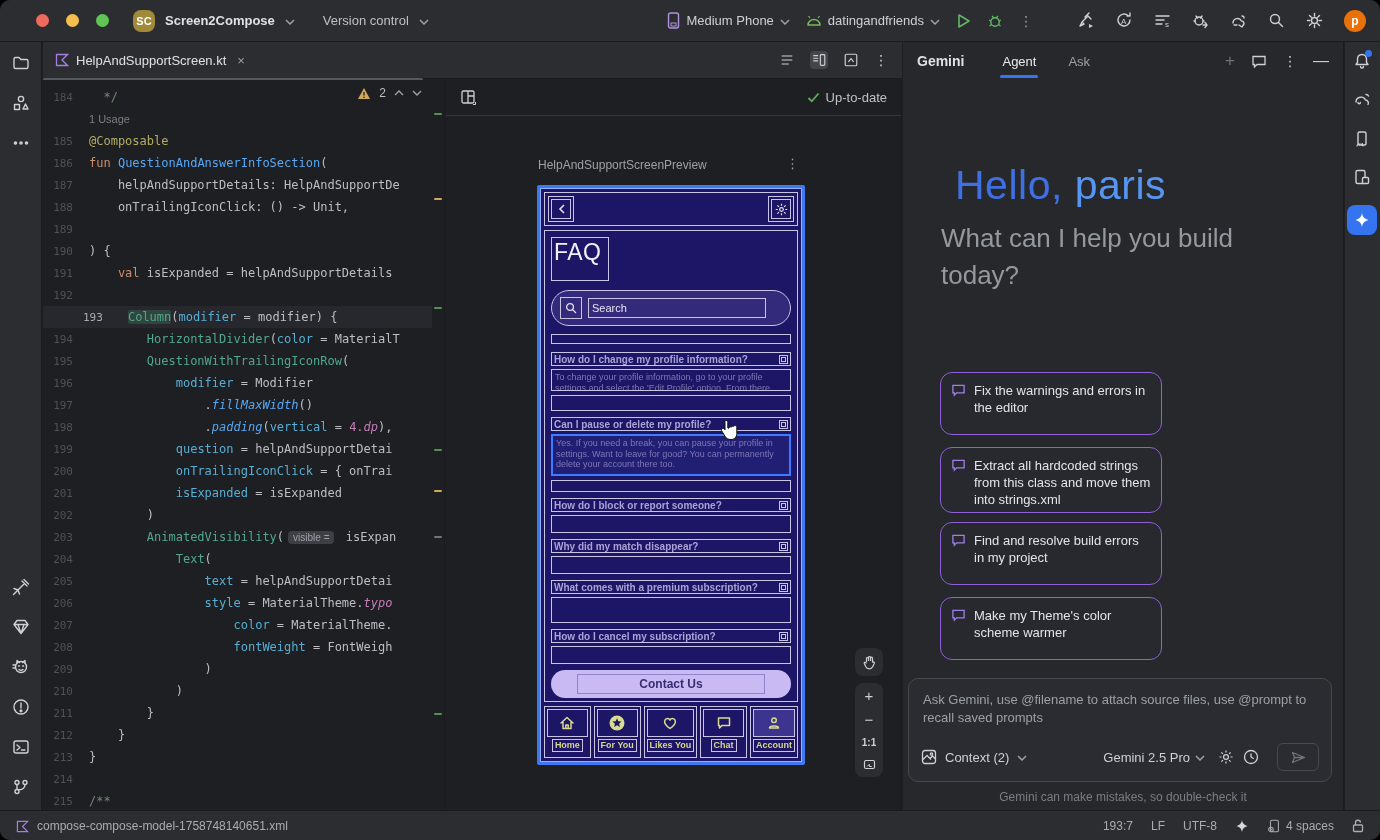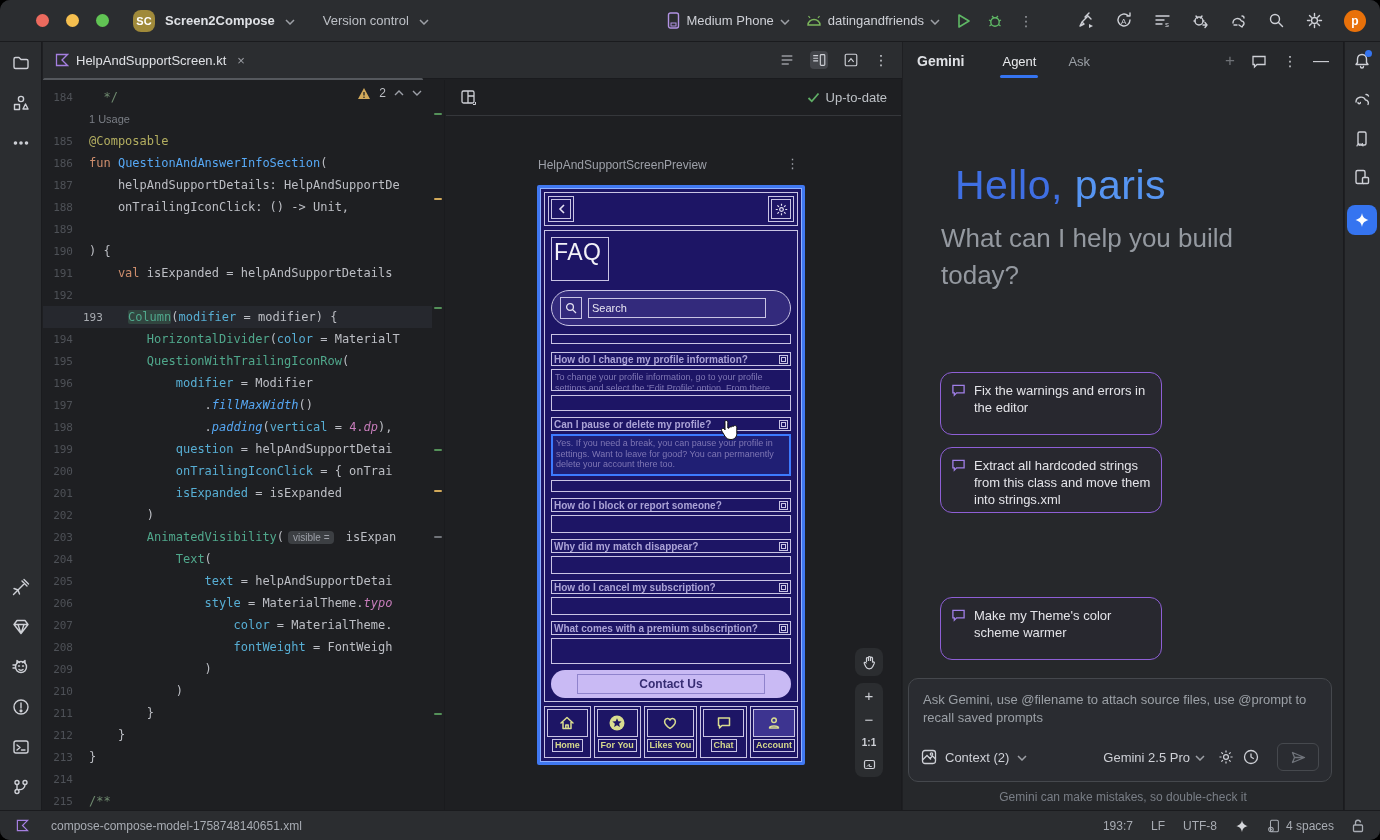--- a/index.html
+++ b/index.html
@@ -145,21 +145,21 @@
   .right-stripe{position:absolute;left:1345px;top:42px;width:35px;height:768px;background:#2B2D30;}
   .rs-icon{position:absolute;left:8px;width:18px;height:18px;stroke:#CED0D6;fill:none;stroke-width:1.4;
            stroke-linecap:round;stroke-linejoin:round;}
   .gemini-btn{position:absolute;left:2px;top:163px;width:30px;height:30px;background:#3574F0;border-radius:8px;
               display:flex;align-items:center;justify-content:center;}
   .bell-dot{position:absolute;left:20px;top:8px;width:7px;height:7px;border-radius:50%;background:#3574F0;}
 
   
   .statusbar{position:absolute;left:0;top:810px;width:1380px;height:30px;background:#2B2D30;border-top:1px solid #1A1B1E;
              display:flex;align-items:center;padding:0 16px;color:#A8ACB3;font-size:12px;}
-  .sb-left{display:flex;align-items:center;gap:22px;}
+  .sb-left{display:flex;align-items:flex-end;gap:8px;}
   .sb-right{margin-left:auto;display:flex;align-items:center;gap:18px;}
   .sb-item{display:flex;align-items:center;gap:5px;}
 </style>
 </head>
 <body>
 
 <div id="stage">
 
   <div class="titlebar">
     <span class="tl red"></span>
@@ -450,31 +450,31 @@
             </div>
             <div class="faq-item">
               <div class="qrow">
                 <span class="qtext">Why did my match disappear?</span>
                   <span class="qbox"></span>
               </div>
               <div class="sbox e18"></div>
             </div>
             <div class="faq-item">
               <div class="qrow">
+                <span class="qtext">What comes with a premium subscription?</span>
+                  <span class="qbox"></span>
+              </div>
+              <div class="sbox e26"></div>
+            </div>
+            <div class="faq-item">
+              <div class="qrow">
                 <span class="qtext">How do I cancel my subscription?</span>
                   <span class="qbox"></span>
               </div>
               <div class="sbox e18"></div>
-            </div>
-            <div class="faq-item">
-              <div class="qrow">
-                <span class="qtext">What comes with a premium subscription?</span>
-                  <span class="qbox"></span>
-              </div>
-              <div class="sbox e26"></div>
             </div>
           </div>
 
           <div class="p-contact">
             <div class="p-contact-inner">Contact Us</div>
           </div>
           <div class="p-endspacer"></div>
         </div>
 
         <div class="p-nav">
@@ -568,20 +568,26 @@
       <svg class="card-icon" width="15" height="14" viewBox="0 0 16 15">
           <path d="M2 2.5 H14 V10.5 H6 L3.5 13 V10.5 H2 Z" fill="none" stroke="#A07FE8" stroke-width="1.4"></path>
         </svg>
       <span class="card-text">Fix the warnings and errors in the editor</span>
     </div>
     <div class="card" style="top:405px;height:66px">
       <svg class="card-icon" width="15" height="14" viewBox="0 0 16 15">
           <path d="M2 2.5 H14 V10.5 H6 L3.5 13 V10.5 H2 Z" fill="none" stroke="#A07FE8" stroke-width="1.4"></path>
         </svg>
       <span class="card-text">Extract all hardcoded strings from this class and move them into strings.xml</span>
+    </div>
+    <div class="card" style="top:480px">
+      <svg class="card-icon" width="15" height="14" viewBox="0 0 16 15">
+          <path d="M2 2.5 H14 V10.5 H6 L3.5 13 V10.5 H2 Z" fill="none" stroke="#A07FE8" stroke-width="1.4"></path>
+        </svg>
+      <span class="card-text">Find and resolve build errors in my project</span>
     </div>
     <div class="card" style="top:555px">
       <svg class="card-icon" width="15" height="14" viewBox="0 0 16 15">
           <path d="M2 2.5 H14 V10.5 H6 L3.5 13 V10.5 H2 Z" fill="none" stroke="#A07FE8" stroke-width="1.4"></path>
         </svg>
       <span class="card-text">Make my Theme's color scheme warmer</span>
     </div>
 
     <div class="gm-input">
       <textarea placeholder="Ask Gemini, use @filename to attach source files, use @prompt to recall saved prompts" style=""></textarea>

